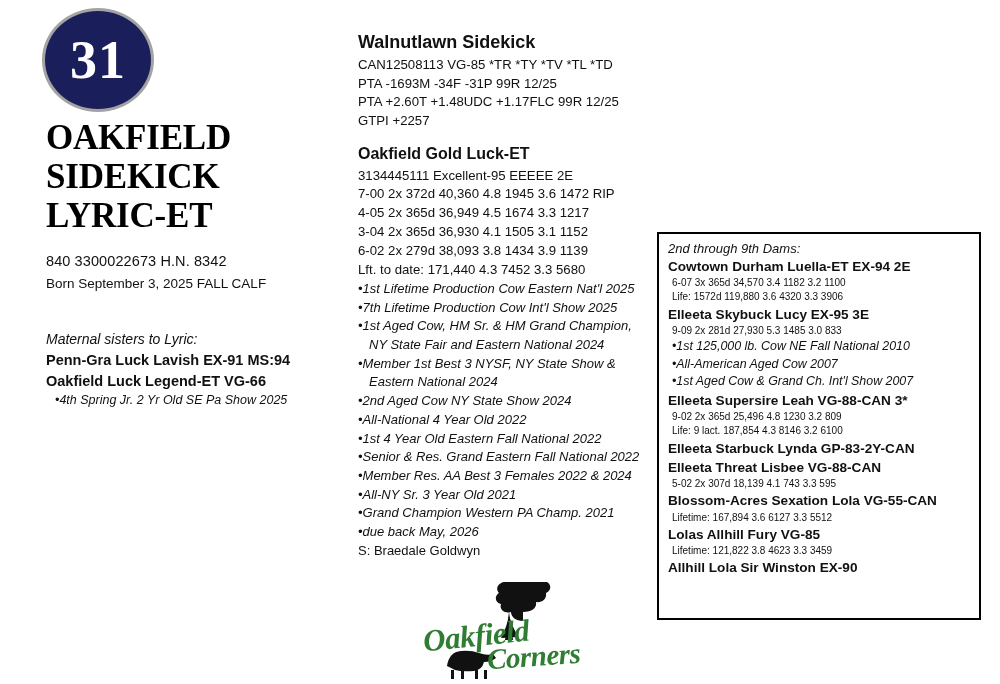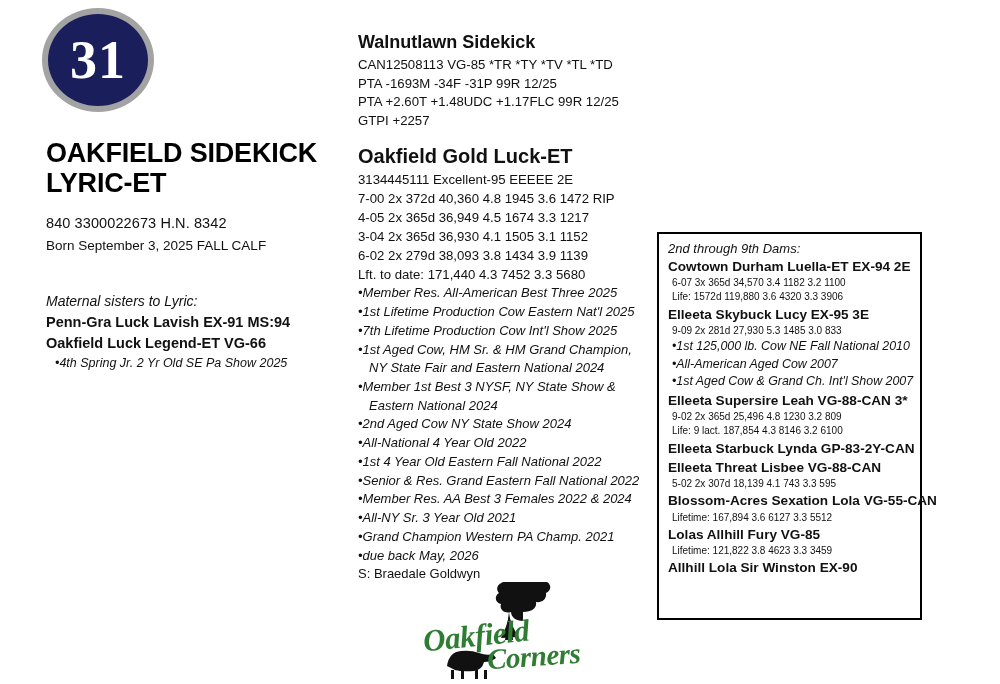--- a/index.html
+++ b/index.html
@@ -13,42 +13,41 @@
     overflow:hidden;
   }
   .page { position:relative; width:1000px; height:684px; }
 
   
   .lot-badge {
     position:absolute; left:42px; top:8px;
     width:112px; height:104px;
     border-radius:50%;
     background:#1a1f5c;
-    border:6px solid #a3a3a3;
+    border:3px solid #a3a3a3;
     display:flex; align-items:center; justify-content:center;
   }
   .lot-badge .num {
     color:#ffffff;
     font-family:"Liberation Serif", serif;
     font-size:54px;
     font-weight:bold;
     letter-spacing:1px;
     line-height:1;
   }
 
   
   .left-col { position:absolute; left:46px; top:118px; width:310px; }
   .animal-name {
-    font-family:Liberation Sans, sans-serif;
-    font-weight:bold;
-    font-size:27px;
+    font-family:Liberation Serif, serif;
+    font-weight:bold;
+    font-size:35px;
     line-height:1.12;
     letter-spacing:-0.2px;
     color:#000;
-    margin-top:20px;
   }
   .reg-line {
     margin-top:17px;
     font-size:14.5px;
     font-family:"Liberation Sans", sans-serif;
     letter-spacing:0.1px;
   }
   .born-line {
     margin-top:7px;
     font-size:13.5px;
@@ -85,21 +84,21 @@
     margin-bottom:3px;
   }
   .data-line {
     font-size:13.2px;
     line-height:1.43;
     font-family:"Liberation Sans", sans-serif;
     white-space:nowrap;
   }
   .dam-name {
     font-weight:bold;
-    font-size:20px;
+    font-size:16px;
     line-height:1.15;
     font-family:"Liberation Sans", sans-serif;
     margin-top:14px;
     margin-bottom:3px;
   }
   .ach-line {
     font-size:13px;
     font-style:italic;
     line-height:1.44;
     font-family:"Liberation Sans", sans-serif;
@@ -108,21 +107,21 @@
   .ach-line.indent { padding-left:11px; }
   .plain-line {
     font-size:13px;
     line-height:1.44;
     font-family:"Liberation Sans", sans-serif;
   }
 
   
   .dams-box {
     position:absolute; left:657px; top:232px;
-    width:265px; height:388px;
+    width:324px; height:388px;
     border:2.5px solid #000;
     padding:7px 9px 0 9px;
     background:#fff;
   }
   .dams-title {
     font-size:13px;
     font-style:italic;
     font-family:"Liberation Sans", sans-serif;
     margin-bottom:1px;
   }
@@ -211,21 +210,20 @@
 
     <div class="dam-name">Oakfield Gold Luck-ET</div>
     <div class="data-line">3134445111     Excellent-95 EEEEE 2E</div>
     <div class="data-line">7-00   2x   372d  40,360  4.8  1945  3.6  1472 RIP</div>
     <div class="data-line">4-05   2x   365d  36,949  4.5  1674  3.3  1217</div>
     <div class="data-line">3-04   2x   365d  36,930  4.1  1505  3.1  1152</div>
     <div class="data-line">6-02   2x   279d  38,093  3.8  1434  3.9  1139</div>
     <div class="data-line">Lft. to date:        171,440  4.3  7452  3.3  5680</div>
 
     <div>
-      <div class="ach-line">•Member Res. All-American Best Three 2025</div>
       <div class="ach-line">•1st Lifetime Production Cow Eastern Nat'l 2025</div>
       <div class="ach-line">•7th Lifetime Production Cow Int'l Show 2025</div>
       <div class="ach-line">•1st Aged Cow, HM Sr. &amp; HM Grand Champion,</div>
       <div class="ach-line indent">NY State Fair and Eastern National 2024</div>
       <div class="ach-line">•Member 1st Best 3 NYSF, NY State Show &amp;</div>
       <div class="ach-line indent">Eastern National 2024</div>
       <div class="ach-line">•2nd Aged Cow NY State Show 2024</div>
       <div class="ach-line">•All-National 4 Year Old 2022</div>
       <div class="ach-line">•1st 4 Year Old Eastern Fall National 2022</div>
       <div class="ach-line">•Senior &amp; Res. Grand Eastern Fall National 2022</div>

